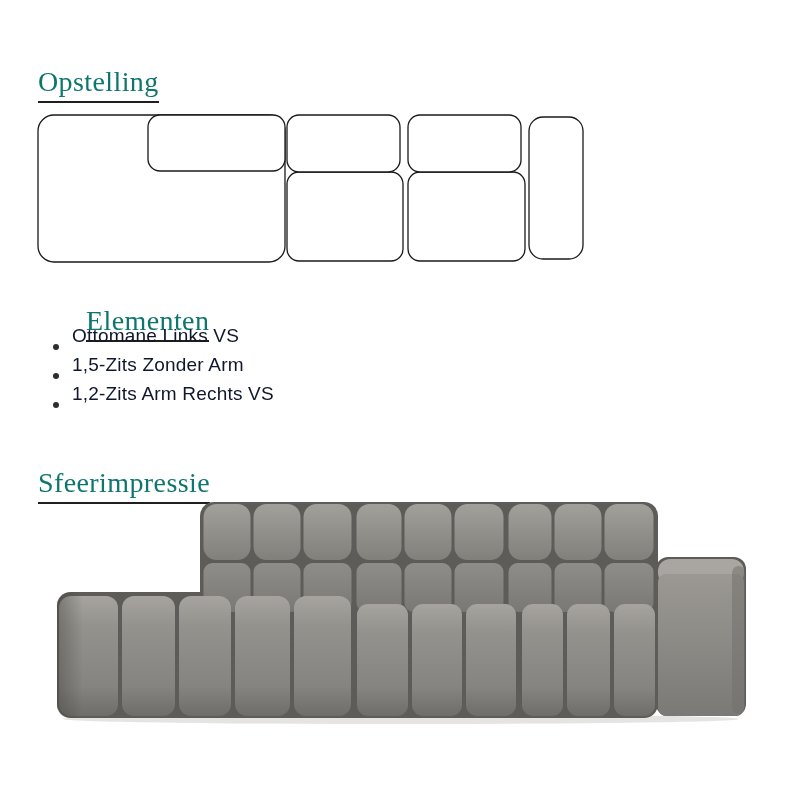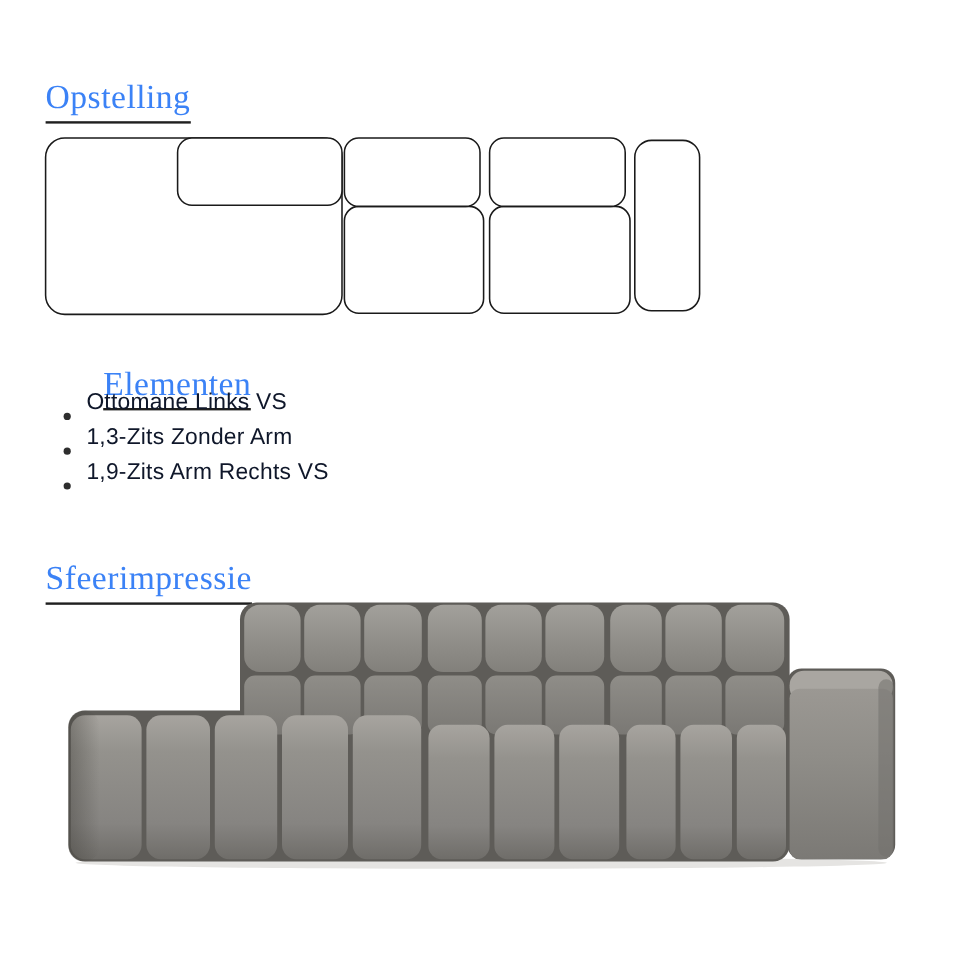--- a/index.html
+++ b/index.html
@@ -4,21 +4,21 @@
 <style>
   html,body{margin:0;padding:0;}
   body{
     width:800px;height:800px;position:relative;overflow:hidden;
     background:#ffffff;
     font-family:"Liberation Sans","DejaVu Sans",sans-serif;
   }
   .section-title{
     position:absolute;left:38px;
     font-family:"Liberation Serif","DejaVu Serif",serif;
-    font-size:28px;font-weight:500;color:#3b82f6;
+    font-size:28px;font-weight:500;color:#0f766e;
     letter-spacing:0.4px;line-height:1.1;
     display:inline-block;
     padding-bottom:3px;border-bottom:2px solid #1f1f1f;
   }
   #title-opstelling{top:44px;}
   #title-elementen{top:283px;margin-left:48px;}
   #title-sfeerimpressie{top:428px;margin-top:40px;}
   #configuration-diagram{position:absolute;left:35px;top:112px;}
   #elements-list{
     position:absolute;left:38px;top:321px;
@@ -55,25 +55,25 @@
 
 <h2 id="title-elementen" class="section-title">Elementen</h2>
 
 <ul id="elements-list">
   <li>
     <span class="bullet-dot"></span>
     <span>Ottomane Links VS</span>
   </li>
   <li>
     <span class="bullet-dot"></span>
-    <span>1,3-Zits Zonder Arm</span>
+    <span>1,5-Zits Zonder Arm</span>
   </li>
   <li>
     <span class="bullet-dot"></span>
-    <span>1,9-Zits Arm Rechts VS</span>
+    <span>1,2-Zits Arm Rechts VS</span>
   </li>
 </ul>
 
 <h2 id="title-sfeerimpressie" class="section-title">Sfeerimpressie</h2>
 
 <svg id="sofa-photo" width="710" height="255" viewBox="0 0 710 255">
   <defs>
     <linearGradient id="gBackTop" x1="0" y1="0" x2="0" y2="1">
       <stop offset="0" stop-color="#a2a09b"></stop>
       <stop offset="0.55" stop-color="#908e89"></stop>

